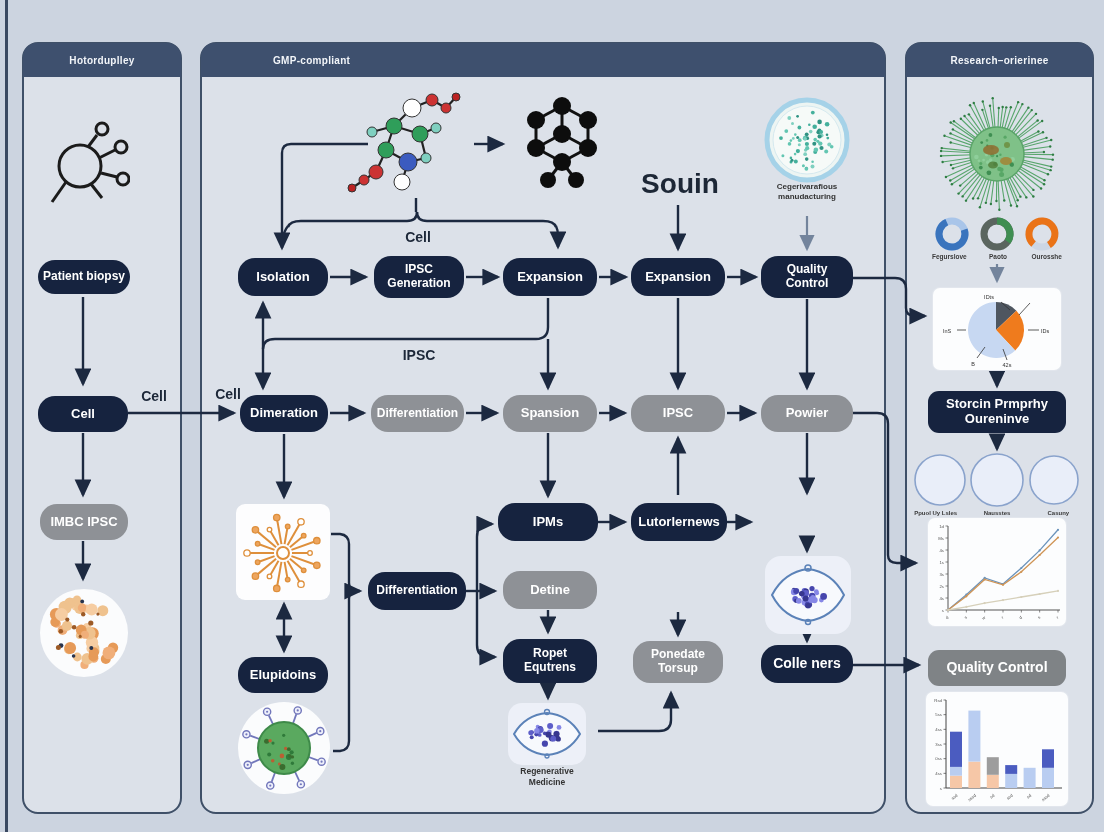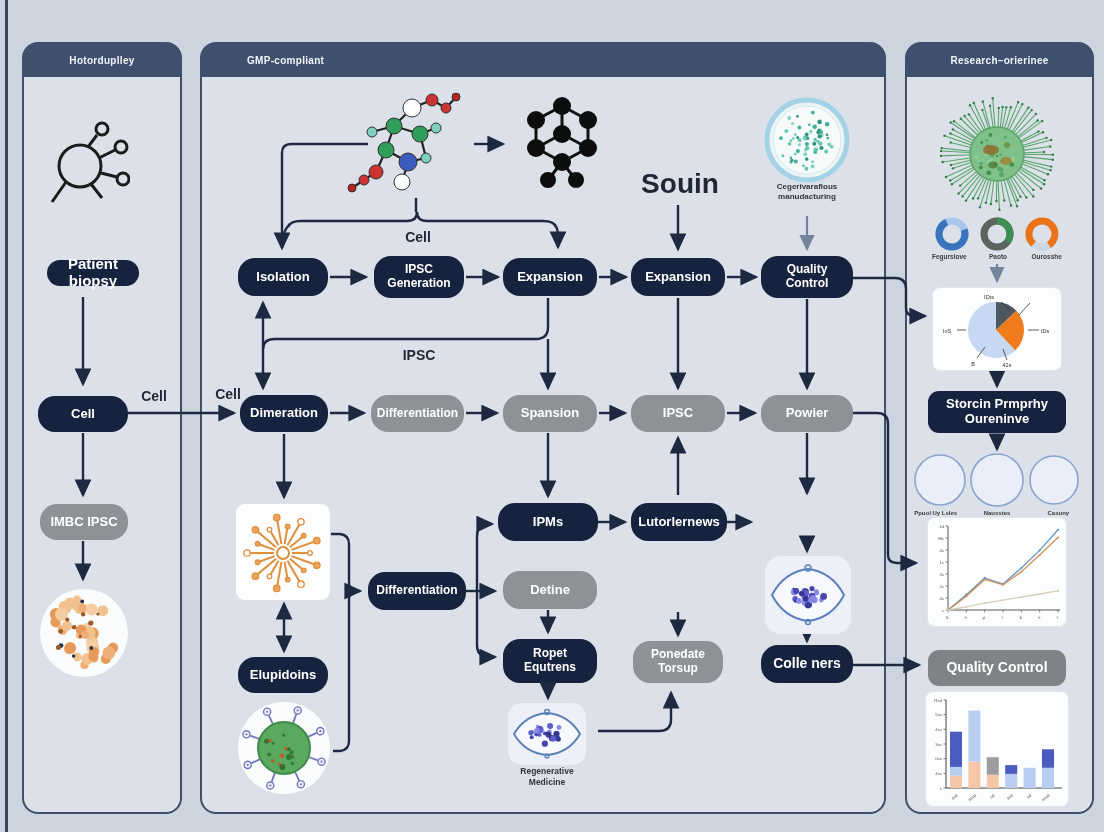--- a/index.html
+++ b/index.html
@@ -2,21 +2,21 @@
 <html><head>
 <meta charset="utf-8">
 <style>
   html,body{margin:0;padding:0;background:#b9c2d0;}
   .stage{position:relative;width:1104px;height:832px;background:#ccd4e0;overflow:hidden;
          font-family:"Liberation Sans",sans-serif;}
   .panel{position:absolute;background:#dce1e9;border:2.5px solid #3f5068;border-radius:16px;z-index:0;}
   .panel-header{position:absolute;left:-1px;right:-1px;top:-1px;height:34px;background:#3e506e;
                 border-radius:14px 14px 0 0;color:#f2f5f9;font-size:10px;font-weight:700;
                 display:flex;align-items:center;justify-content:center;letter-spacing:.3px;}
-  .panel-header.left-align{justify-content:flex-start;padding-left:46px;}
+  .panel-header.left-align{justify-content:flex-start;padding-left:72px;}
   .node{position:absolute;display:flex;align-items:center;justify-content:center;text-align:center;
         color:#fff;font-size:13px;font-weight:600;border-radius:17px;white-space:pre-line;
         line-height:1.13;z-index:3;}
   .dark{background:#16233f;}
   .gray{background:#8e9196;}
   .qcgray{background:#7f8386;border-radius:11px;font-size:14px;}
   .lbl{position:absolute;color:#1c2738;font-weight:600;z-index:3;text-align:center;white-space:pre-line;}
   .cap{position:absolute;z-index:3;text-align:center;color:#333;font-weight:600;white-space:pre-line;}
   .card{position:absolute;background:#fcfdfe;border-radius:7px;z-index:2;box-shadow:0 0 0 1px #e2e6ed;}
   .img{position:absolute;z-index:2;}
@@ -126,21 +126,21 @@
         <circle cx="56" cy="17" r="6"></circle>
       <line x1="53" y1="46" x2="69" y2="38"></line>
         <circle cx="75" cy="35" r="6"></circle>
       <line x1="55" y1="61" x2="71" y2="65"></line>
         <circle cx="77" cy="67" r="6"></circle>
       <line x1="20" y1="70" x2="6" y2="90"></line>
       <line x1="45" y1="72" x2="56" y2="86"></line>
     </g>
   </svg>
 
-  <div class="node dark" style="left:47px;top:260px;width:92px;height:26px;font-size:15px">Patient biopsy</div>
+  <div class="node dark" style="left:38px;top:260px;width:92px;height:34px;font-size:12px">Patient biopsy</div>
   <div class="node dark" style="left:38px;top:396px;width:90px;height:36px">Cell</div>
   <div class="node gray" style="left:40px;top:504px;width:88px;height:36px">IMBC IPSC</div>
 
   <div class="circlebox" style="left:40px;top:589px;width:88px;height:88px">
     <svg id="img-cluster" width="88" height="88" viewBox="0 0 88 88">
         <circle cx="52.4" cy="44.6" r="6.4" fill="#e69a58"></circle>
         <circle cx="22.5" cy="41.1" r="4.9" fill="#f0ae79"></circle>
         <circle cx="16.6" cy="34.5" r="4.3" fill="#f0ae79"></circle>
         <circle cx="46.2" cy="19.6" r="4.1" fill="#f6cda2"></circle>
         <circle cx="37.3" cy="68.0" r="4.4" fill="#efc28e"></circle>

